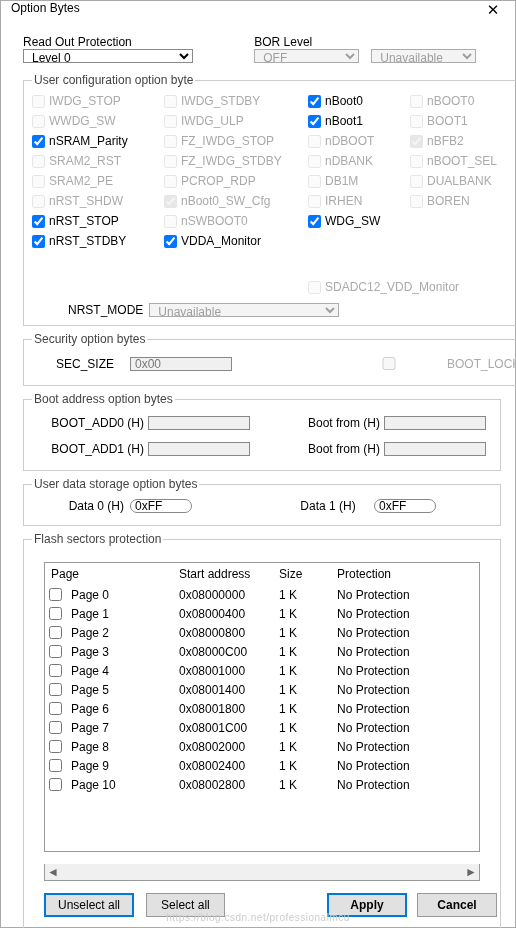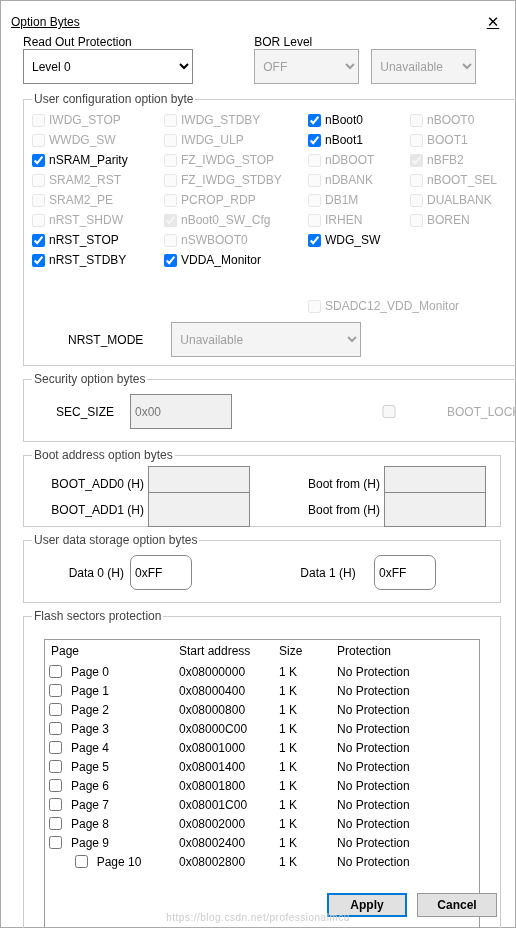--- a/index.html
+++ b/index.html
@@ -1,38 +1,38 @@
 <!DOCTYPE html>
 <html><head>
 <meta charset="utf-8">
 <style>
 * { box-sizing: border-box; font-family: "Segoe UI", Tahoma, sans-serif; font-size: 12px; }
 body { margin: 0; background: #f0f0f0; }
 .window { width: 516px; height: 928px; background: #fff; border: 1px solid #aaa; position: relative; }
-.titlebar { height: 30px; display: flex; align-items: center; padding: 12px 2px 0 10px; text-decoration: underline; }
+.titlebar { height: 30px; display: flex; padding: 0 2px 0 10px; }
 .titlebar .title { flex: 1; }
 .titlebar .close { width: 40px; text-align: center; font-size: 15px; cursor: pointer; }
 .content { padding: 4px 14px 12px 22px; }
 fieldset { border: 1px solid #ccc; margin: 0 0 6px 0; padding: 4px 8px 8px 8px; }
 legend { padding: 0 2px; color:#444; }
 .row { display: flex; align-items: flex-end; gap: 6px; }
-select, input[type=text] { height: 35px; border: 1px solid #888; background: #fff; padding: 0 4px; font-size:12px; }
+select, input[type=text] { height: 14px; border: 1px solid #888; background: #fff; padding: 0 4px; font-size:12px; }
 select:disabled, input:disabled { background: #f0f0f0; color: #777; }
 .top { display: flex; gap: 8px; margin-bottom:8px; }
 .top .rop { flex:0.95;}
 .top .bor { flex:1.05;}
 .top .rop select { width: 170px; }
 .top .bor select { width: 105px; }
 .top .bor .unavail { width: 105px; margin-left:6px;}
 .chk-grid { display: grid; grid-template-columns: 128px 140px 98px 100px; gap: 0 4px; }
 .chk { display: flex; align-items: center; gap: 4px; height: 20px; }
 .chk input { width: 13px; height: 13px; margin:0;}
 .chk.disabled span { color: #aaa; }
 .chk.disabled input { opacity:0.55; }
-.nrst-row { display: flex; align-items: center; margin-top: 6px; gap: 28px; padding-left:36px;}
+.nrst-row { display: flex; align-items: center; margin-top: 6px; gap: 6px; padding-left:36px;}
 .nrst-row select { width: 190px; }
 .sec-row { display: flex; align-items: center; gap: 12px; padding:4px 0;}
 .sec-row .lbl { width: 86px; text-align:right; padding-right:4px;}
 .sec-row input { width: 102px; }
 .sec-row .bootlock { margin-left: 90px;display:flex;align-items:center;gap:4px; color:#aaa;}
 .boot-row { display: grid; grid-template-columns: 112px 102px 26px 96px 102px; gap: 4px; align-items: center; height: 26px; }
 .boot-row .lbl { text-align: right; }
 .data-row { display: flex; align-items: center; gap: 6px; padding:4px 12px; }
 .data-row .lbl1 { width: 80px; text-align:right;}
 .data-row input { width: 62px; border-radius: 7px; }
@@ -314,33 +314,34 @@
                 <td>1 K</td>
                 <td>No Protection</td>
               </tr>
               <tr>
                 <td style="padding-left: 0px; display: flex; align-items: center; gap: 6px;"><input type="checkbox" style="">Page 9</td>
                 <td>0x08002400</td>
                 <td>1 K</td>
                 <td>No Protection</td>
               </tr>
               <tr>
-                <td style="padding-left: 0px; display: flex; align-items: center; gap: 6px; justify-content: center;"><input type="checkbox" style="">Page 10</td>
+                <td style="padding-left: 0px; display: flex; align-items: center; gap: 6px;"><input type="checkbox" style="">Page 10</td>
                 <td>0x08002800</td>
                 <td>1 K</td>
                 <td>No Protection</td>
               </tr>
             </tbody>
         </table>
       </div>
       <div class="hscroll">
           <span>◄</span>
           <span>►</span>
         </div>
       <div class="btns-bottom">
+        <button class="primary">Unselect all</button>
         <button>Select all</button>
       </div>
     </fieldset>
 
   </div>
 
   <div class="dialog-btns">
     <button class="primary">Apply</button>
     <button>Cancel</button>
   </div>

